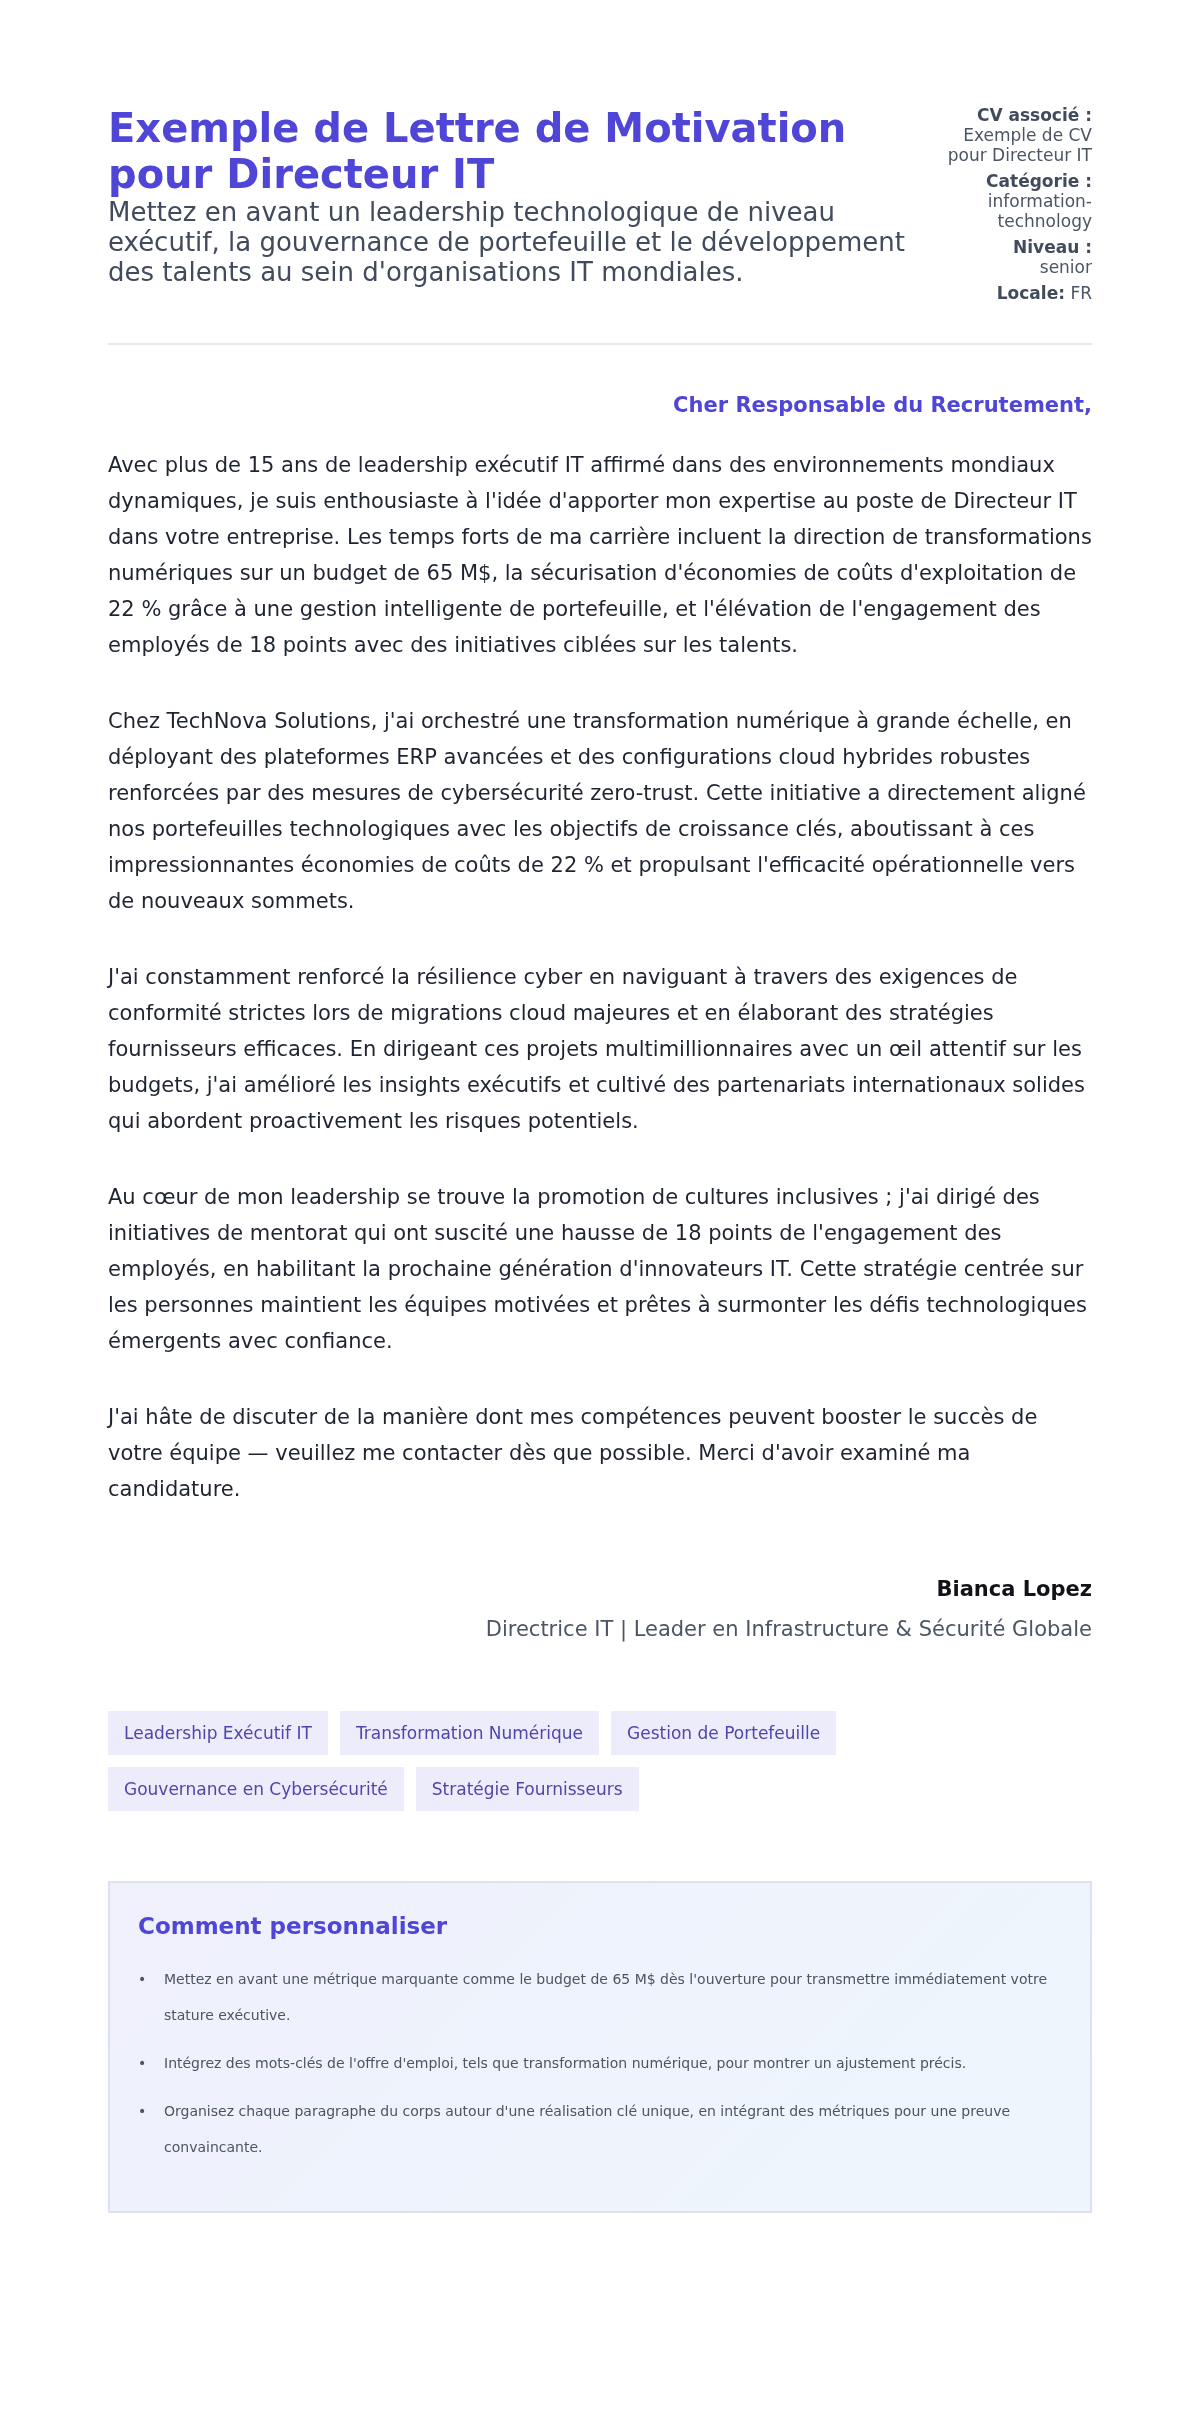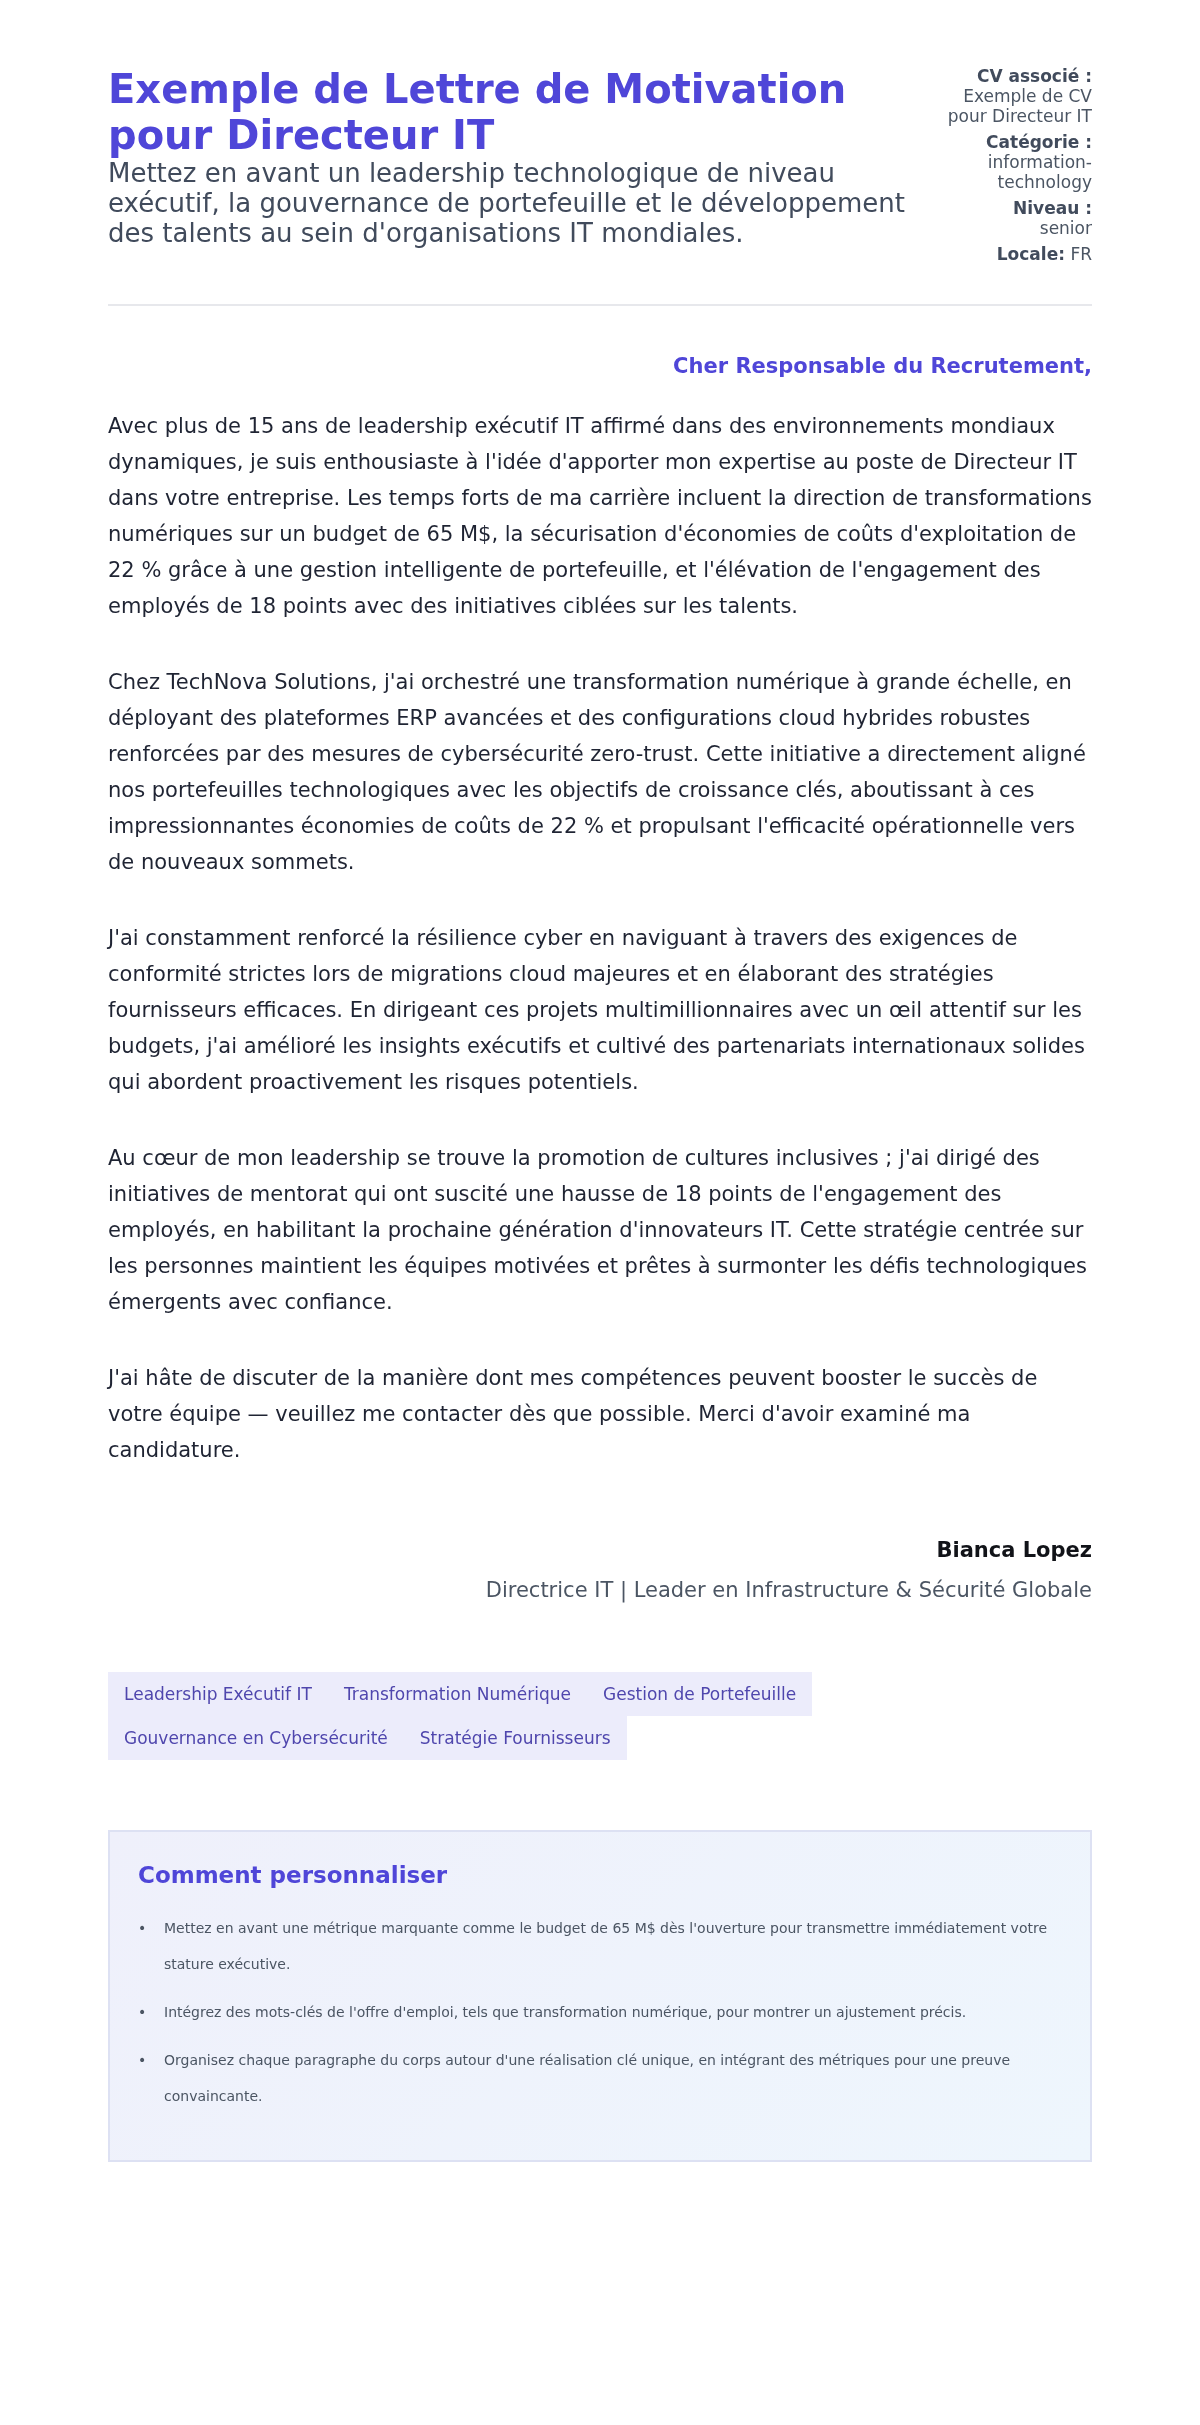--- a/index.html
+++ b/index.html
@@ -5,20 +5,21 @@
     * { box-sizing: border-box; margin: 0; padding: 0; }
     html, body { background: #ffffff; }
     body {
       width: 1200px;
       min-height: 2425px;
       font-family: "DejaVu Sans", sans-serif;
       color: #1f2433;
     }
     .page {
       padding: 66px 108px 44px 108px;
+      margin-top: 39px;
     }
     .header {
       display: flex;
       justify-content: space-between;
       align-items: flex-start;
       padding-bottom: 34px;
       border-bottom: 2px solid #e7e8ec;
     }
     .header-left { width: 820px; }
     .title {
@@ -65,20 +66,21 @@
     }
     .sig-title {
       margin-top: 16px;
       font-size: 21px;
       color: #4b5563;
     }
     .tags {
       margin-top: 70px;
       display: flex;
       flex-wrap: wrap;
+      gap: 12px;
       width: 800px;
     }
     .tag {
       background: #ececfb;
       color: #4f46ad;
       font-size: 17px;
       padding: 12px 16px;
       line-height: 20px;
     }
     .tips {

